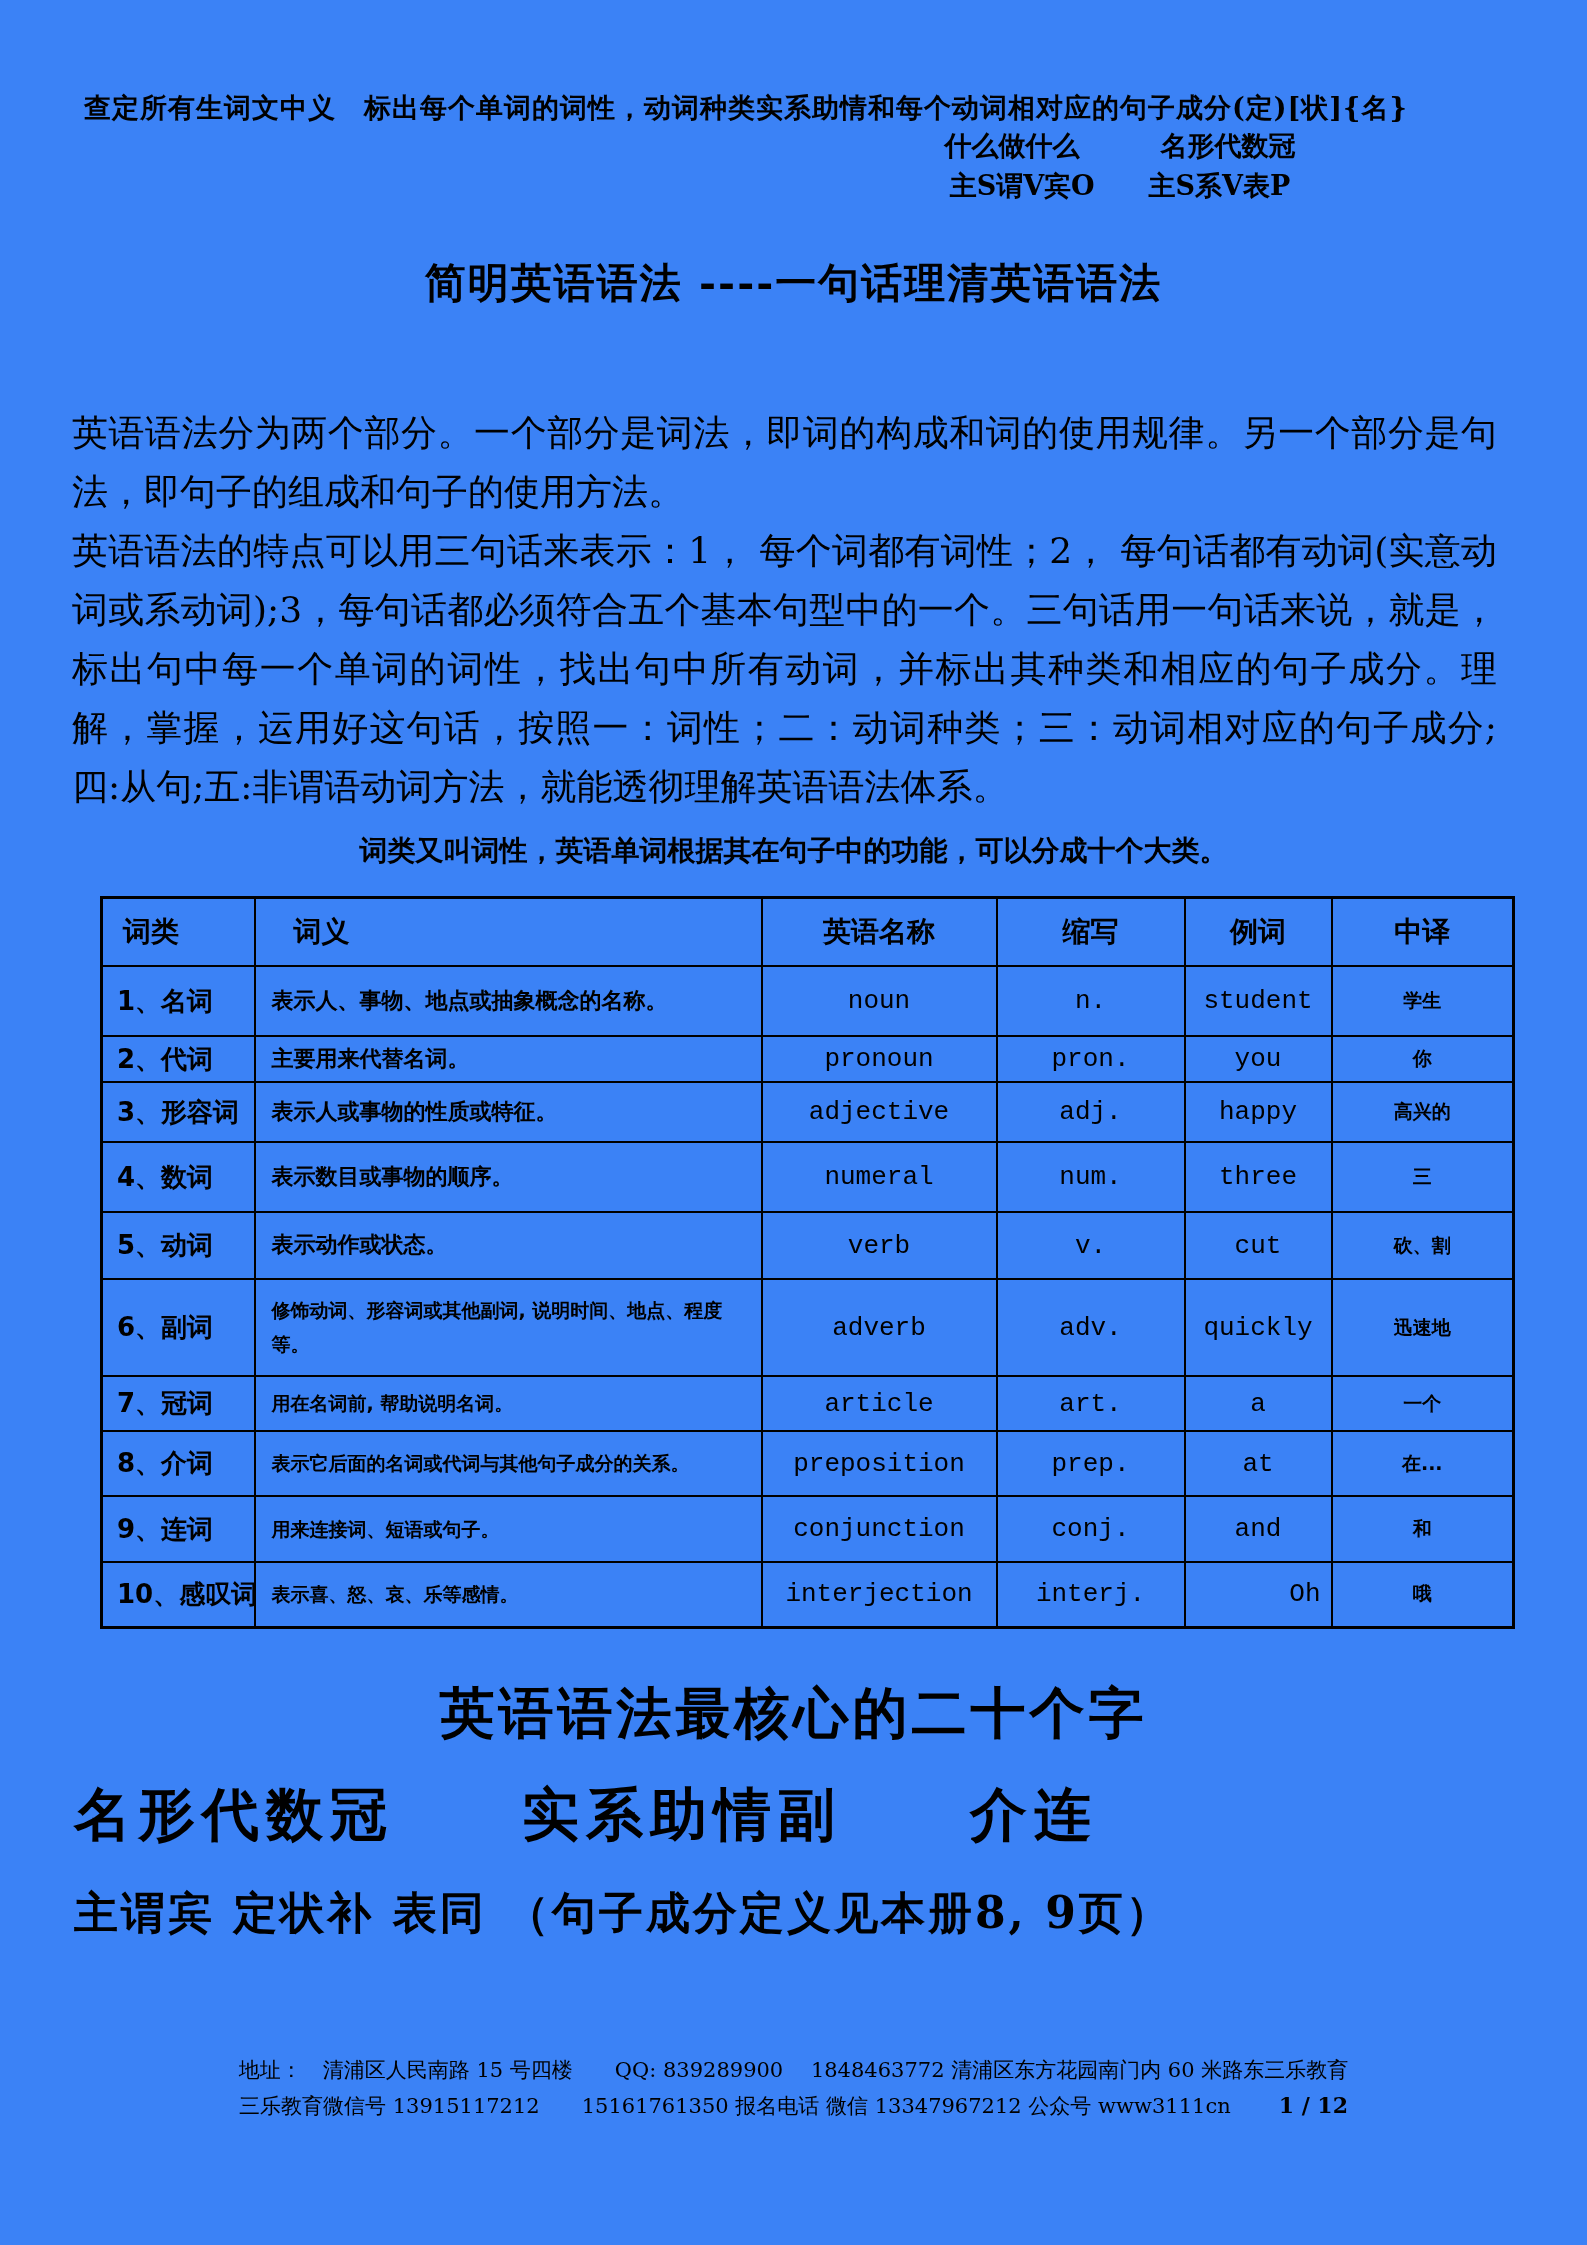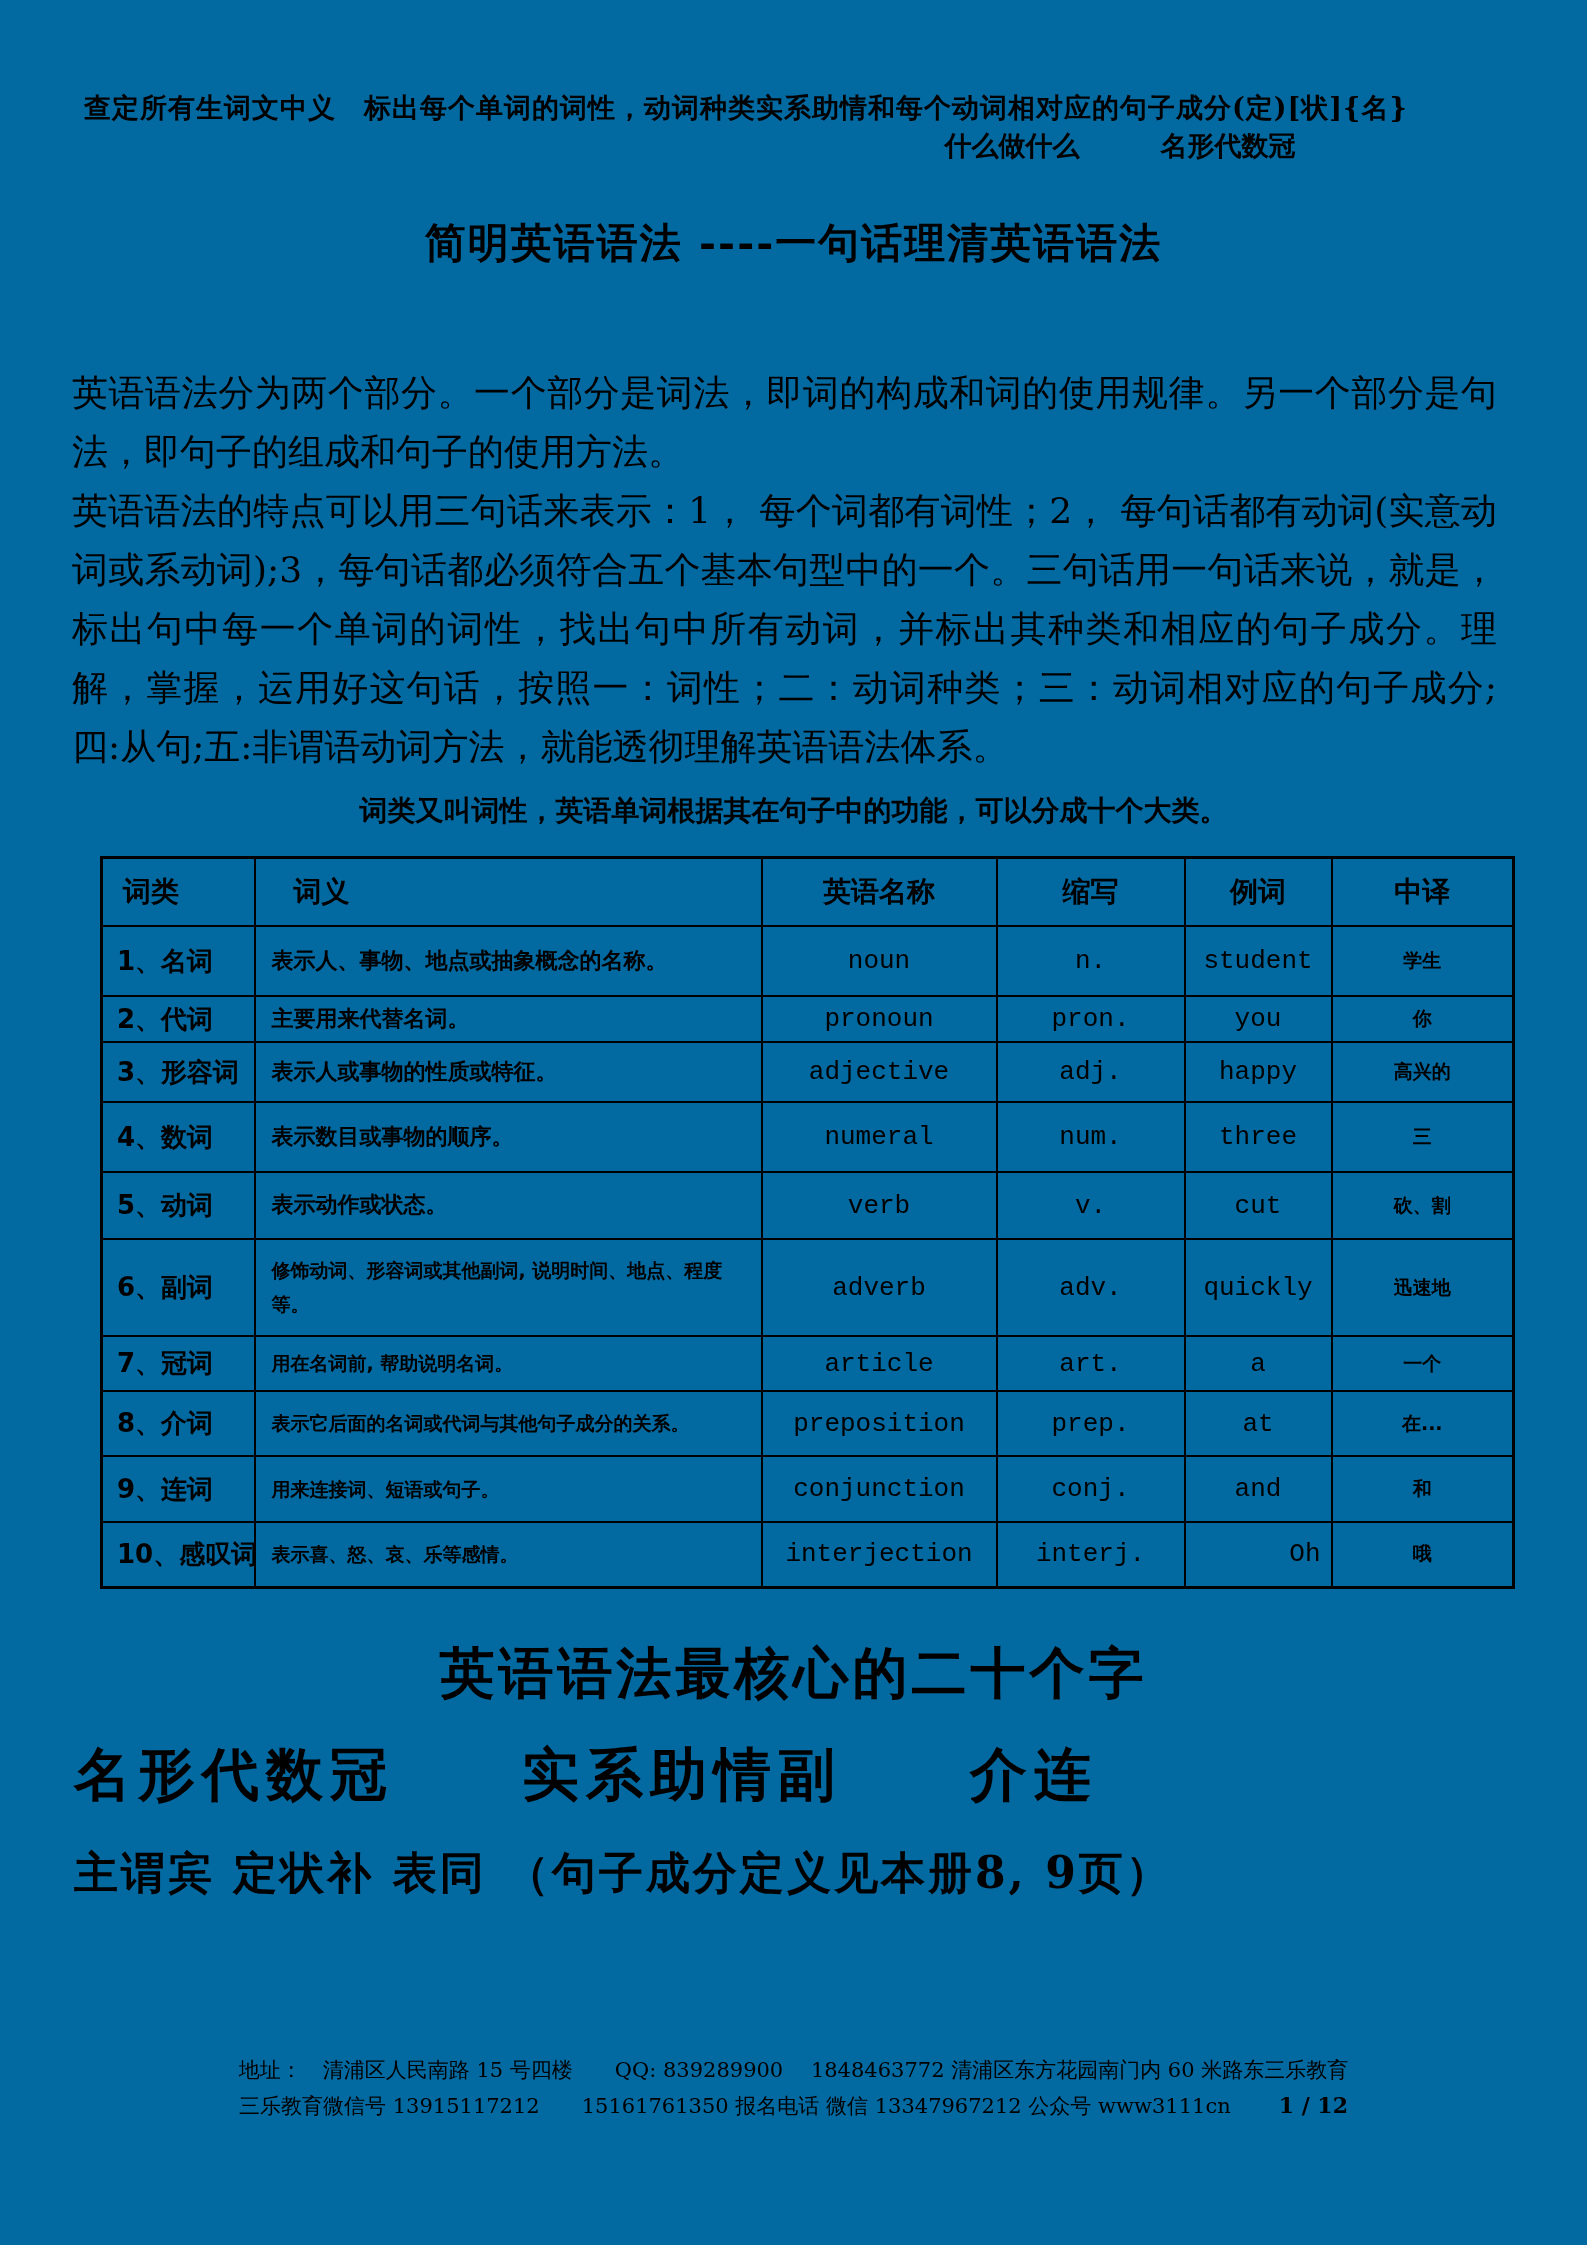--- a/index.html
+++ b/index.html
@@ -1,20 +1,20 @@
 <!DOCTYPE html>
 <html><head>
 <meta charset="utf-8">
 <style>
   html, body { margin: 0; padding: 0; background: #ffffff; }
   .page {
     position: relative;
     width: 1587px;
     height: 2245px;
-    background: #0369a1;
+    background: #3b82f6;
     color: #000000;
     overflow: hidden;
     font-family: "DejaVu Serif", serif;
   }
   
   .top-note { padding-top: 90px; font-weight: bold; }
   .top-note-line1 {
     margin-left: 84px;
     font-size: 27px;
     letter-spacing: 1px;
@@ -121,20 +121,21 @@
 </style>
 </head>
 <body>
 
 <div class="page">
 
   <div class="top-note">
     <div class="top-note-line1">查定所有生词文中义　标出每个单词的词性，动词种类实系助情和每个动词相对应的句子成分(定)[状]{名}</div>
     <div class="top-note-right">
       <div>什么做什么　　　名形代数冠</div>
+      <div>主S谓V宾O　　主S系V表P</div>
     </div>
   </div>
 
   <div class="doc-title">简明英语语法 ----一句话理清英语语法</div>
 
   <div class="body-text">
     <p>英语语法分为两个部分。一个部分是词法，即词的构成和词的使用规律。另一个部分是句法，即句子的组成和句子的使用方法。</p>
     <p>英语语法的特点可以用三句话来表示：1， 每个词都有词性；2， 每句话都有动词(实意动词或系动词);3，每句话都必须符合五个基本句型中的一个。三句话用一句话来说，就是，标出句中每一个单词的词性，找出句中所有动词，并标出其种类和相应的句子成分。理解，掌握，运用好这句话，按照一：词性；二：动词种类；三：动词相对应的句子成分;四:从句;五:非谓语动词方法，就能透彻理解英语语法体系。</p>
   </div>
 

